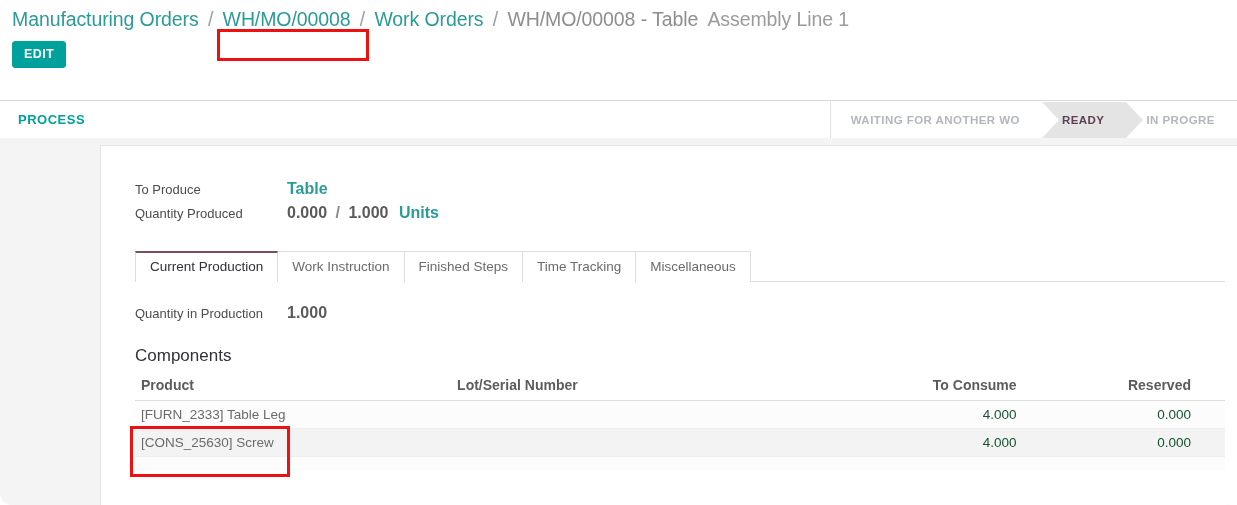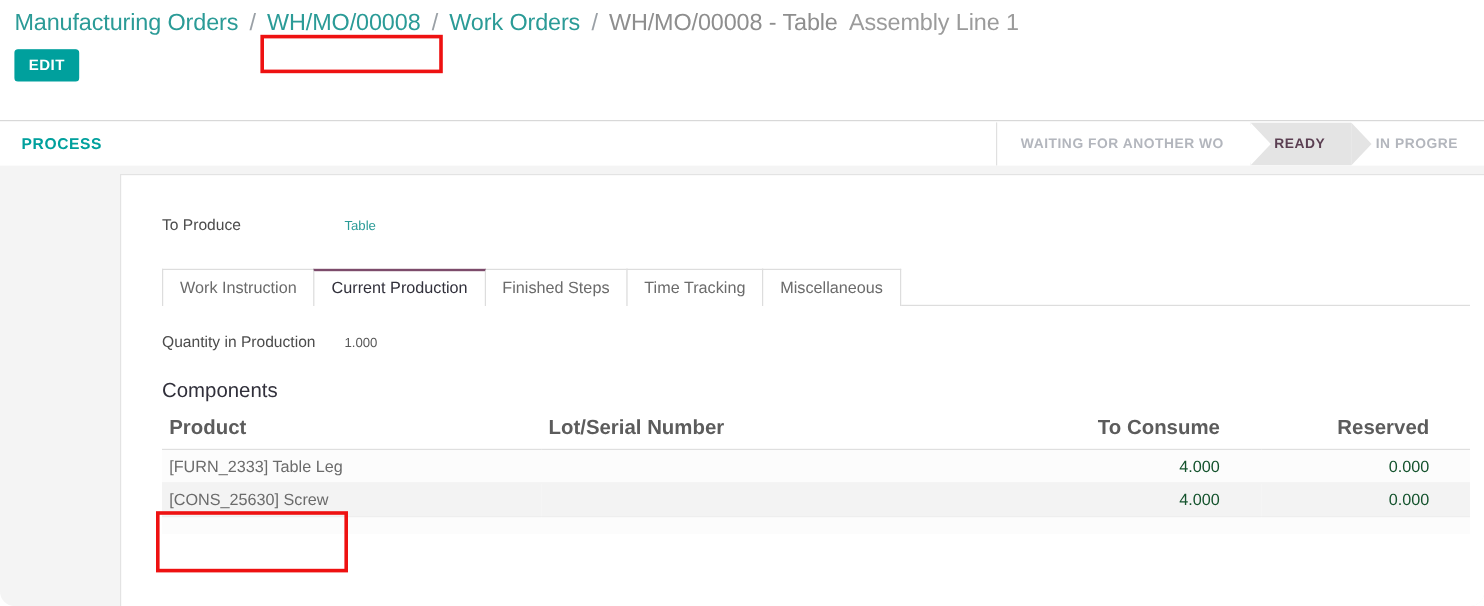--- a/index.html
+++ b/index.html
@@ -194,21 +194,22 @@
     font-size: 13.5px;
   }
   .field-label {
     width: 152px;
     color: #4c4c4c;
     font-weight: normal;
     font-size: 13px;
   }
   .field-value {
     color: #4c4c4c;
-    font-size: 11px;
+    font-size: 16px;
+    font-weight: bold;
   }
   .link {
     color: #2b9b97;
     text-decoration: none;
     cursor: pointer;
   }
   .muted-num { color: #5a5a5a; }
   .slash { color: #8a8a8a; padding: 0 4px; }
 
   
@@ -258,21 +259,21 @@
     font-weight: normal;
   }
 
   
   table.components {
     width: 100%;
     border-collapse: collapse;
     font-size: 13px;
   }
   table.components th {
-    font-size: 17px;
+    font-size: 14px;
     font-weight: bold;
     color: #5c5c5c;
     text-align: left;
     padding: 2px 8px 7px 6px;
     border-bottom: 1px solid #dfdfdf;
     white-space: nowrap;
   }
   table.components th.num { text-align: right; padding-right: 34px; }
   table.components td {
     padding: 6px 8px 6px 6px;
@@ -345,24 +346,33 @@
 
   <div class="sheet">
 
     <div class="field-row">
       <div class="field-label">To Produce</div>
       <div class="field-value">
         <a class="link" href="#">Table</a>
       </div>
     </div>
 
+    <div class="field-row">
+      <div class="field-label">Quantity Produced</div>
+      <div class="field-value">
+        <span class="muted-num">0.000</span>
+        <span class="slash">/</span>
+        <span class="muted-num">1.000</span>
+        <a class="link" href="#" style="margin-left:6px;">Units</a>
+      </div>
+    </div>
 
     <div class="notebook">
+      <div class="tab active">Current Production</div>
       <div class="tab">Work Instruction</div>
-      <div class="tab active">Current Production</div>
       <div class="tab">Finished Steps</div>
       <div class="tab">Time Tracking</div>
       <div class="tab">Miscellaneous</div>
     </div>
 
     <div class="tab-content">
 
       <div class="field-row">
         <div class="field-label">Quantity in Production</div>
         <div class="field-value muted-num">1.000</div>

